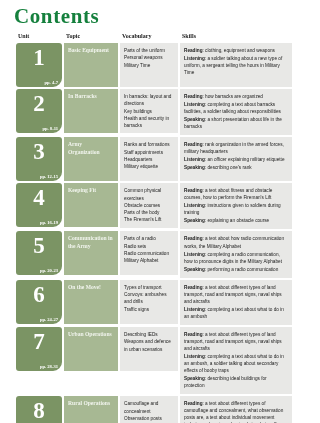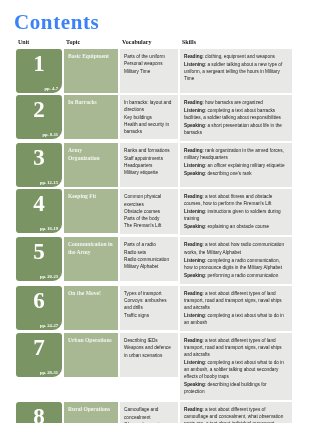--- a/index.html
+++ b/index.html
@@ -17,23 +17,23 @@
     position: relative;
     width: 300px;
     height: 423px;
     box-sizing: border-box;
     padding: 0 14px;
   }
   .title {
     font-family: "Liberation Serif", serif;
     font-size: 21px;
     font-weight: bold;
-    color: #3b82f6;
+    color: #15803d;
     letter-spacing: 0.6px;
-    margin: 12px 0 4px 0;
+    margin: 6px 0 4px 0;
     line-height: 1;
   }
   table.toc {
     width: 272px;
     border-collapse: separate;
     border-spacing: 2px 2px;
     table-layout: fixed;
   }
   thead th {
     font-family: "Liberation Serif", serif;

